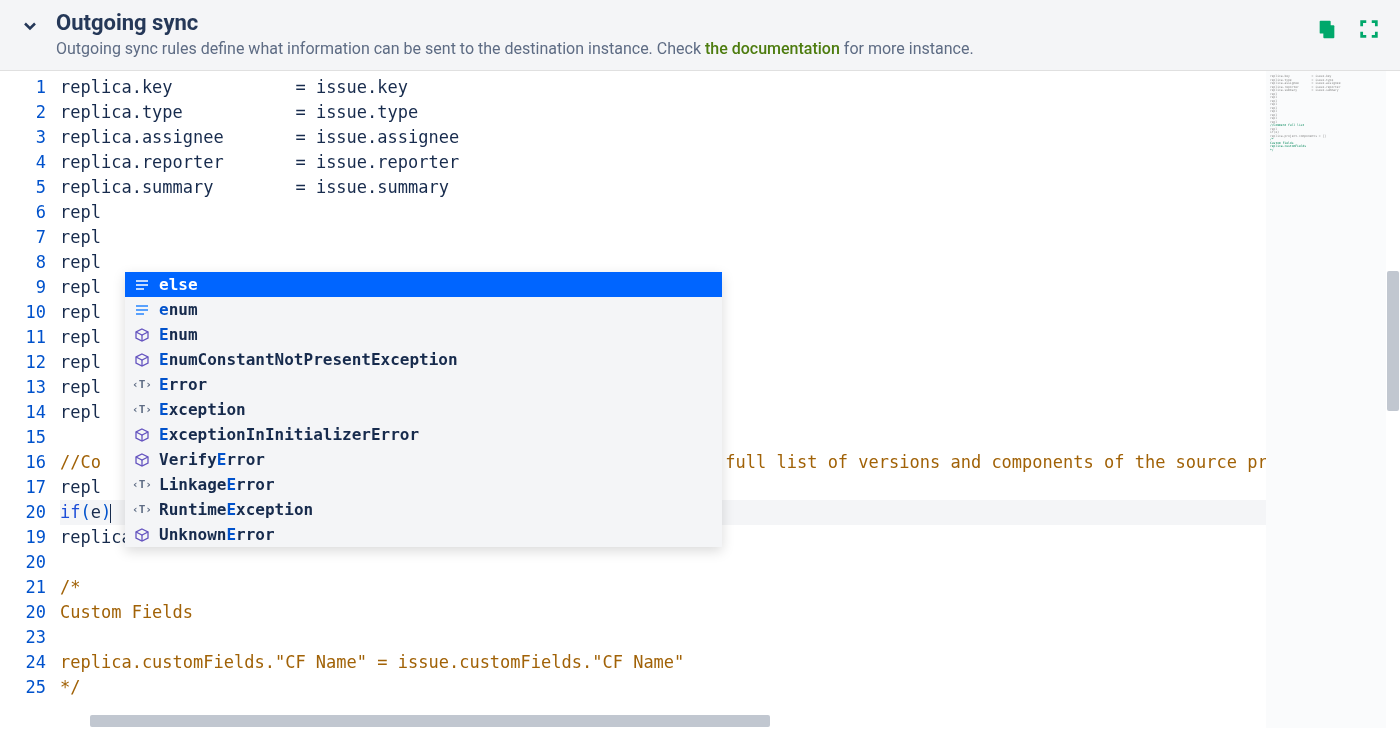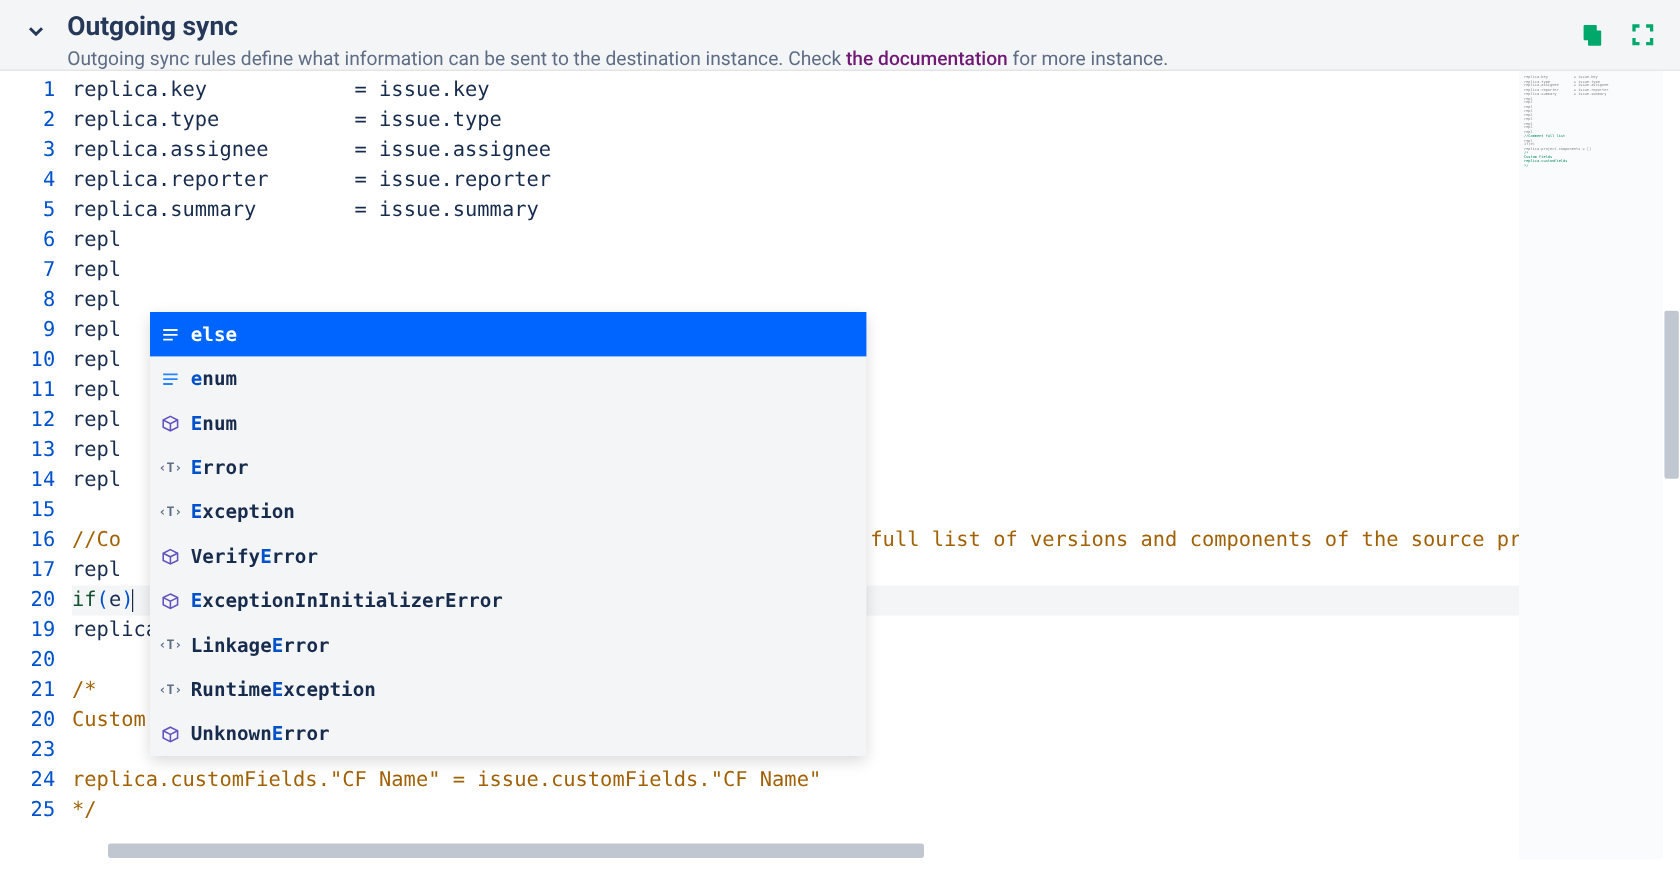--- a/index.html
+++ b/index.html
@@ -1,37 +1,37 @@
 <!DOCTYPE html>
 <html><head>
 <meta charset="utf-8">
 <style>
   * { margin: 0; padding: 0; box-sizing: border-box; }
   body { font-family: -apple-system, BlinkMacSystemFont, "Segoe UI", Roboto, sans-serif; background: #fff; width: 1400px; height: 739px; overflow: hidden; position: relative; }
-  .header { background: #f4f5f7; padding: 10px 20px 0 20px; display: flex; align-items: flex-start; border-bottom: 1px solid #e0e0e0; }
+  .header { background: #f4f5f7; padding: 10px 20px 12px 20px; display: flex; align-items: flex-start; border-bottom: 1px solid #e0e0e0; }
   .chevron { color: #253858; margin-right: 16px; margin-top: 6px; cursor: pointer; }
   .header-text { flex: 1; }
   .title { color: #253858; font-size: 22px; font-weight: 700; margin-bottom: 4px; }
   .subtitle { color: #5e6c84; font-size: 16px; }
-  .subtitle a { color: #701a75; text-decoration: none; font-weight: 500; margin-top: 37px; }
+  .subtitle a { color: #4d7c0f; text-decoration: none; font-weight: 500; margin-top: 37px; }
   .actions { display: flex; gap: 20px; align-items: center; margin-top: 8px; }
   .action-icon { color: #00a86b; cursor: pointer; }
   .editor-wrap { display: flex; height: calc(100% - 82px); position: relative; }
   .editor-main { flex: 1; display: flex; font-family: "SF Mono", Monaco, Menlo, Consolas, monospace; font-size: 17px; line-height: 25px; position: relative; overflow: hidden; }
   .gutter { width: 60px; text-align: right; padding-right: 14px; color: #0052cc; user-select: none; padding-top: 4px; }
   .gutter div { height: 25px; }
   .code { flex: 1; padding-top: 4px; position: relative; white-space: pre; color: #172b4d; overflow: hidden; }
   .code-line { height: 25px; }
   .current-line { background: #f4f5f7; }
   .op { color: #172b4d; }
-  .kw { color: #14532d; }
+  .kw { color: #1d4ed8; }
   .comment { color: #a16207; }
   .bracket0 { color: #0052cc; }
   .autocomplete { position: absolute; left: 125px; top: 201px; width: 597px; background: #f4f5f7; box-shadow: 0 4px 12px rgba(0,0,0,0.15); z-index: 10; font-size: 16px; }
-  .ac-row { display: flex; align-items: center; height: 37px; padding: 0 8px; gap: 8px; cursor: pointer; font-family: "SF Mono", Monaco, Menlo, Consolas, monospace; }
+  .ac-row { display: flex; align-items: center; height: 25px; padding: 0 8px; gap: 8px; cursor: pointer; font-family: "SF Mono", Monaco, Menlo, Consolas, monospace; }
   .ac-row.selected { background: #0065ff; }
   .ac-row.selected .ac-label, .ac-row.selected .ac-label .hl { color: #fff; }
   .ac-icon { width: 18px; height: 18px; display: inline-flex; align-items: center; justify-content: center; font-size: 12px; }
   .ac-icon.kw-icon svg { stroke: #2684ff; }
   .ac-row.selected .ac-icon.kw-icon svg { stroke: #fff; }
   .ac-icon.class-icon { color: #6554c0; }
   .ac-icon.type-icon { color: #5e6c84; font-size: 11px; font-weight: 600; }
   .ac-label { color: #172b4d; font-weight: 600; }
   .ac-label .hl { color: #0052cc; }
   .minimap { width: 120px; background: #fafbfc; position: relative; font-size: 3px; line-height: 3.5px; font-family: monospace; color: #888; padding: 4px; overflow: hidden; }
@@ -129,46 +129,56 @@
           <span class="ac-icon class-icon">
             <svg width="16" height="16" viewBox="0 0 16 16" fill="none" stroke="currentColor" stroke-width="1.3">
               <path d="M8 2 L14 5 L14 11 L8 14 L2 11 L2 5 Z"></path>
               <path d="M2 5 L8 8 L14 5"></path>
               <path d="M8 8 L8 14"></path>
             </svg>
           </span>
           <span class="ac-label"><span class="hl">E</span>num</span>
         </div>
         <div class="ac-row">
+          <span class="ac-icon class-icon">
+            <svg width="16" height="16" viewBox="0 0 16 16" fill="none" stroke="currentColor" stroke-width="1.3">
+              <path d="M8 2 L14 5 L14 11 L8 14 L2 11 L2 5 Z"></path>
+              <path d="M2 5 L8 8 L14 5"></path>
+              <path d="M8 8 L8 14"></path>
+            </svg>
+          </span>
+          <span class="ac-label"><span class="hl">E</span>numConstantNotPresentException</span>
+        </div>
+        <div class="ac-row">
           <span class="ac-icon type-icon">‹T›</span>
           <span class="ac-label"><span class="hl">E</span>rror</span>
         </div>
         <div class="ac-row">
           <span class="ac-icon type-icon">‹T›</span>
           <span class="ac-label"><span class="hl">E</span>xception</span>
         </div>
         <div class="ac-row">
           <span class="ac-icon class-icon">
             <svg width="16" height="16" viewBox="0 0 16 16" fill="none" stroke="currentColor" stroke-width="1.3">
               <path d="M8 2 L14 5 L14 11 L8 14 L2 11 L2 5 Z"></path>
               <path d="M2 5 L8 8 L14 5"></path>
               <path d="M8 8 L8 14"></path>
             </svg>
           </span>
+          <span class="ac-label"><span class="hl">E</span>xceptionInInitializerError</span>
+        </div>
+        <div class="ac-row">
+          <span class="ac-icon class-icon">
+            <svg width="16" height="16" viewBox="0 0 16 16" fill="none" stroke="currentColor" stroke-width="1.3">
+              <path d="M8 2 L14 5 L14 11 L8 14 L2 11 L2 5 Z"></path>
+              <path d="M2 5 L8 8 L14 5"></path>
+              <path d="M8 8 L8 14"></path>
+            </svg>
+          </span>
           <span class="ac-label">Verify<span class="hl">E</span>rror</span>
-        </div>
-        <div class="ac-row">
-          <span class="ac-icon class-icon">
-            <svg width="16" height="16" viewBox="0 0 16 16" fill="none" stroke="currentColor" stroke-width="1.3">
-              <path d="M8 2 L14 5 L14 11 L8 14 L2 11 L2 5 Z"></path>
-              <path d="M2 5 L8 8 L14 5"></path>
-              <path d="M8 8 L8 14"></path>
-            </svg>
-          </span>
-          <span class="ac-label"><span class="hl">E</span>xceptionInInitializerError</span>
         </div>
         <div class="ac-row">
           <span class="ac-icon type-icon">‹T›</span>
           <span class="ac-label">Linkage<span class="hl">E</span>rror</span>
         </div>
         <div class="ac-row">
           <span class="ac-icon type-icon">‹T›</span>
           <span class="ac-label">Runtime<span class="hl">E</span>xception</span>
         </div>
         <div class="ac-row">

